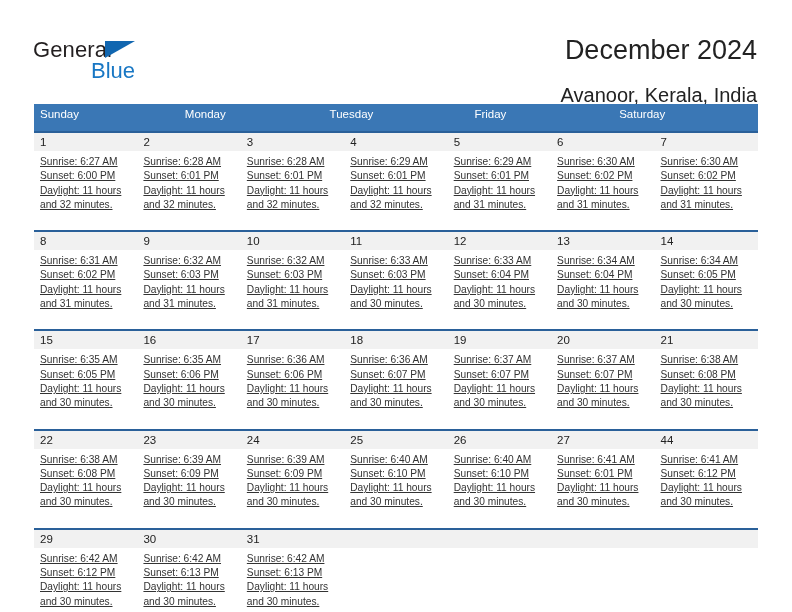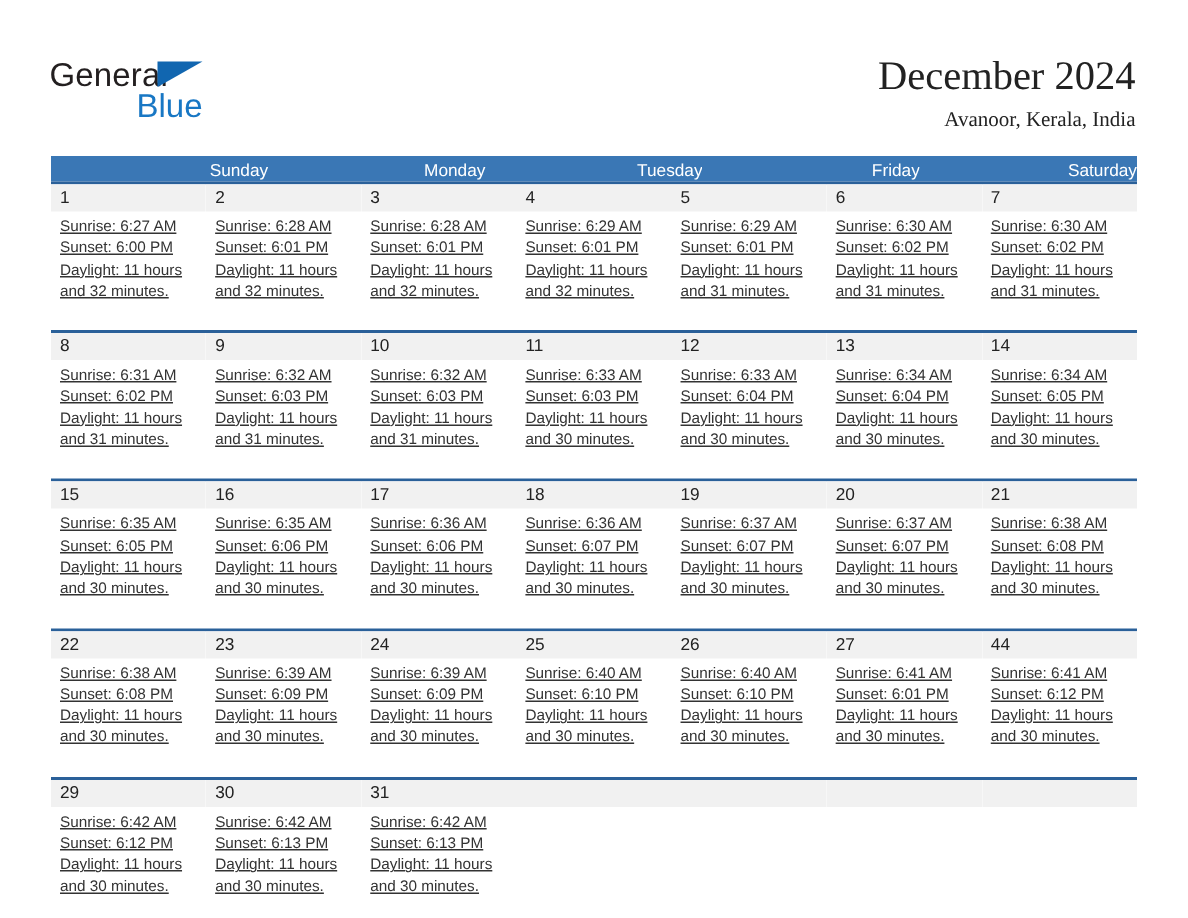--- a/index.html
+++ b/index.html
@@ -62,49 +62,47 @@
     color: #1877c4;
     line-height: 24px;
     text-align: center;
   }
 
   .title-block {
     position: absolute;
     right: 35px;
     top: 32px;
     text-align: right;
-    font-family: Liberation Serif, serif;
   }
   .cal-title {
     font-size: 27px;
     color: #222222;
     line-height: 32px;
     white-space: nowrap;
   }
   .cal-sub {
-    margin-top: 6px;
-    font-size: 14px;
+    margin-top: 20px;
+    font-size: 20px;
     color: #222222;
     line-height: 18px;
     white-space: nowrap;
   }
 
   
   .calendar {
     position: absolute;
     left: 34px;
     top: 104px;
     width: 724px;
   }
   .dow-row {
     display: flex;
     width: 724px;
-    height: 17px;
+    height: 27px;
     background: #3a77b5;
-    text-align: right;
   }
   .dow {
     flex: 1 1 0;
     color: #ffffff;
     font-size: 11.5px;
     line-height: 21px;
     padding-left: 6px;
     box-sizing: border-box;
     white-space: nowrap;
     overflow: hidden;

